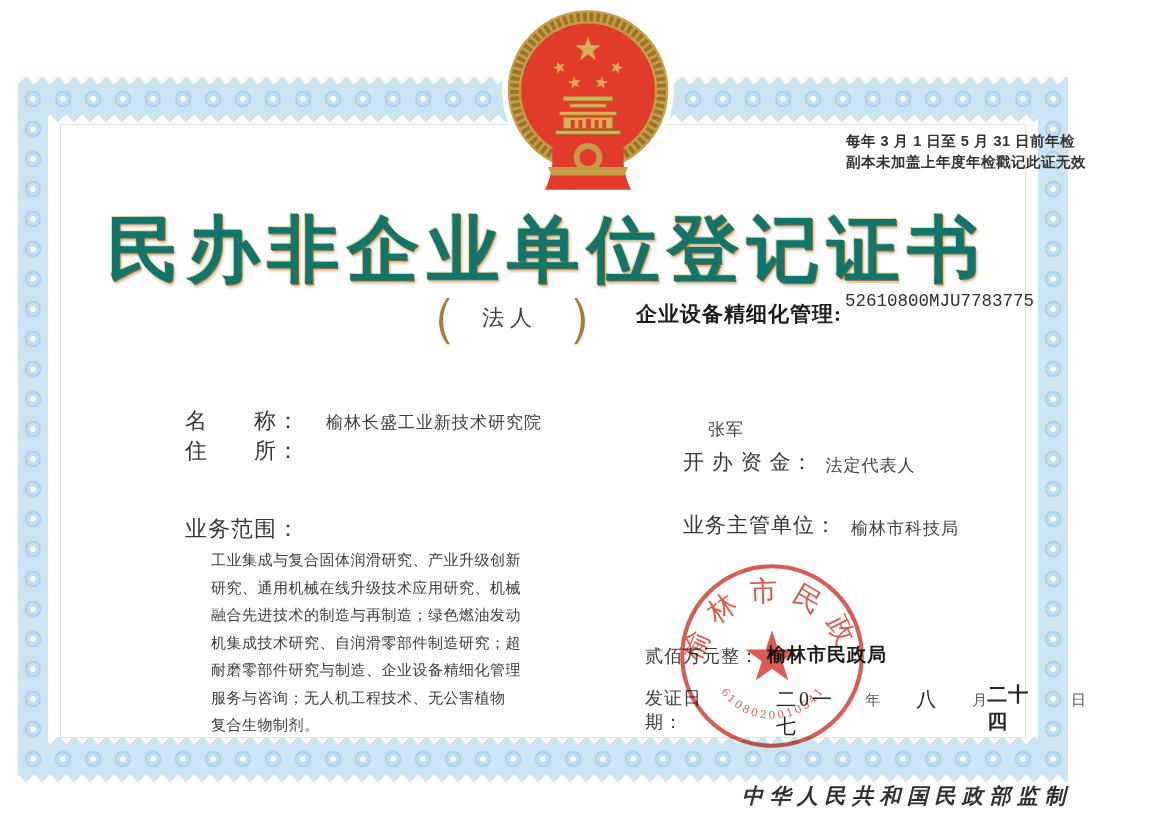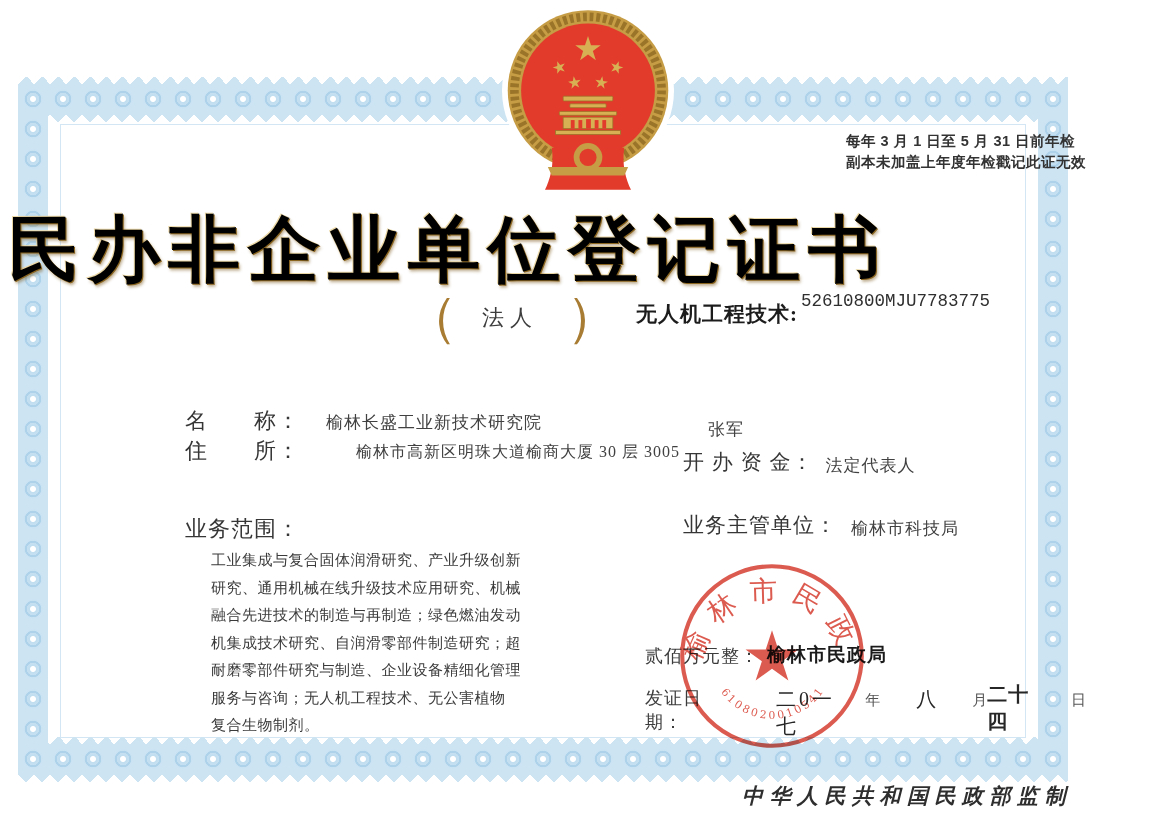--- a/index.html
+++ b/index.html
@@ -55,24 +55,24 @@
 
   
   .note {
     position:absolute; left:846px; top:131px; z-index:2;
     font-size:14.5px; line-height:21px; font-weight:700; color:#333;
     white-space:pre-line; letter-spacing:.5px;
   }
 
   
   .title {
-    position:absolute; left:0; right:0; top:202px; z-index:2; text-align:left;
+    position:absolute; left:0; right:0; top:202px; z-index:2; text-align:center;
     font-family:"DejaVu Serif","Liberation Serif",serif;
     font-size:72px; font-weight:700; letter-spacing:8px; text-indent:8px;
-    color:#000000;
+    color:#0f766e;
     text-shadow: 1px 1px 0 #8a6520, 2px 3px 3px rgba(120,85,25,.45), -1px -1px 0 #ecd9a8;
   }
 
   
   .subtitle { position:absolute; left:404px; top:288px; z-index:2; display:flex; align-items:flex-start; }
   .paren {
     font-family:"DejaVu Serif",serif; font-size:54px; line-height:58px;
     font-weight:400; color:#a87c32;
   }
   .etype { font-size:22px; color:#3d3d3d; margin:15px 28px 0 24px; letter-spacing:6px; }
@@ -181,31 +181,30 @@
 
   <div class="note">每年 3 月 1 日至 5 月 31 日前年检
 副本未加盖上年度年检戳记此证无效</div>
 
   <div class="title">民办非企业单位登记证书</div>
 
   <div class="subtitle">
     <span class="paren">（</span>
     <span class="etype">法人</span>
     <span class="paren">）</span>
-    <span class="code-label">无人机工程技术:</span>
+    <span class="code-label">企业设备精细化管理:</span>
     <span class="code-value">52610800MJU7783775</span>
   </div>
 
   <div class="frow" id="row-name">
     <span class="flabel">名　　称：</span>
     <span class="fval">榆林长盛工业新技术研究院</span>
   </div>
   <div class="frow" id="row-addr">
     <span class="flabel">住　　所：</span>
-    <span class="fval">榆林市高新区明珠大道榆商大厦 30 层 3005</span>
   </div>
   <div class="frow" id="row-scope">
     <span class="flabel">业务范围：</span>
     <span class="fval">工业集成与复合固体润滑研究、产业升级创新
 研究、通用机械在线升级技术应用研究、机械
 融合先进技术的制造与再制造；绿色燃油发动
 机集成技术研究、自润滑零部件制造研究；超
 耐磨零部件研究与制造、企业设备精细化管理
 服务与咨询；无人机工程技术、无公害植物
 复合生物制剂。</span>

